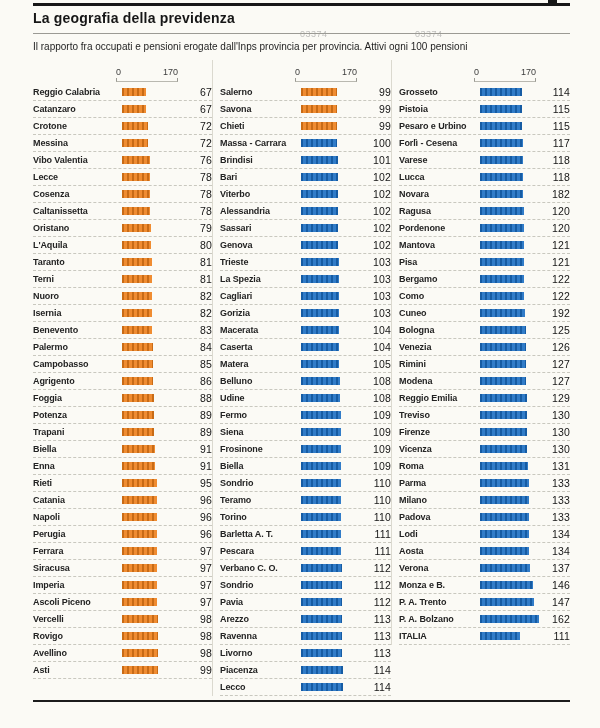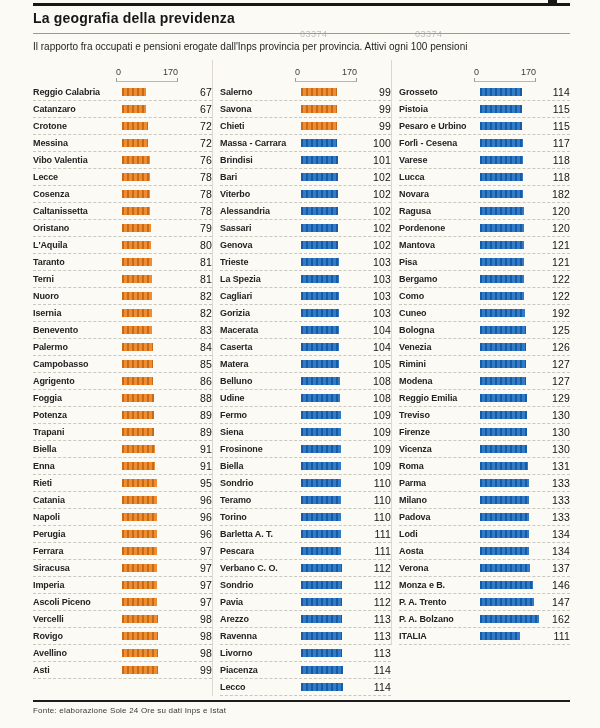--- a/index.html
+++ b/index.html
@@ -935,14 +935,13 @@
     <span class="row-label">ITALIA</span>
     <span class="bar-track">
       <span class="bar-fill" style="display: block; width: 65.2941%; background-color: rgb(26, 109, 194);"></span>
     </span>
     <span class="row-value">111</span>
   </div>
 </div>
   </div>
 
   <hr class="footer-rule">
-  <div class="source">Fonte: elaborazione Sole 24 Ore su dati Inps e Istat</div>
 </div>
 
 </body></html>

